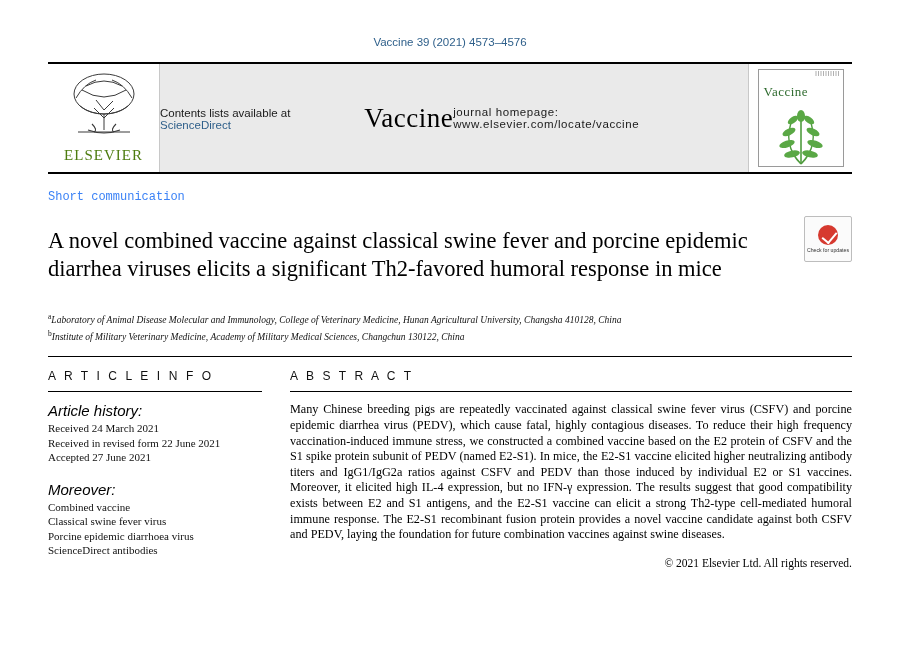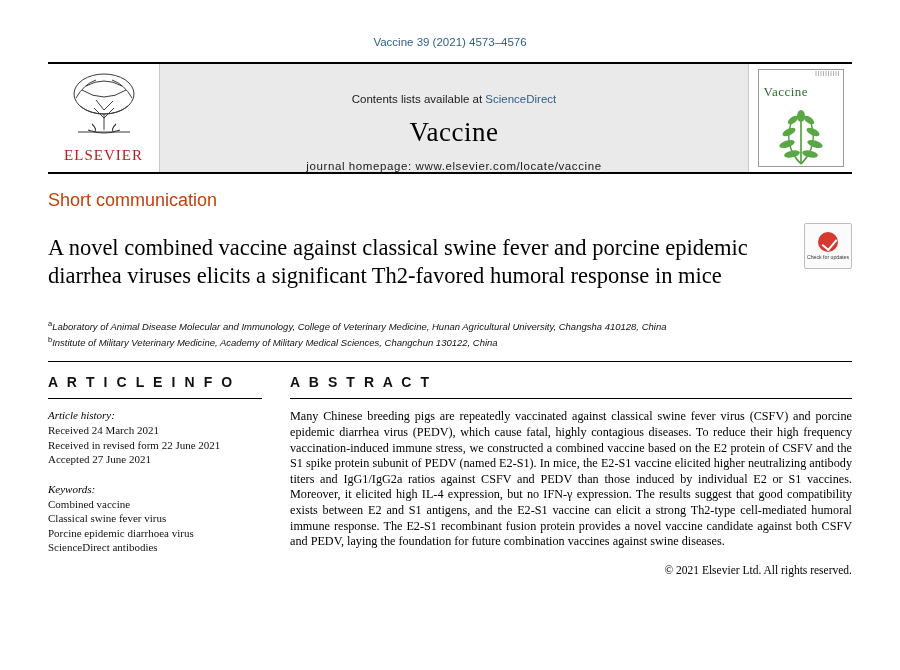--- a/index.html
+++ b/index.html
@@ -47,31 +47,31 @@
     align-items: center;
     justify-content: flex-start;
     padding-top: 4px;
     box-sizing: border-box;
   }
   .tree-svg { display:block; }
   .elsevier-word {
     font-family: "Liberation Serif", serif;
     font-size: 15px;
     letter-spacing: 1px;
-    color: #b91c1c;
+    color: #4d7c0f;
     font-weight: 400;
     margin-top: 7px;
   }
   .masthead-center {
     flex: 1;
     background: #eaeaea;
     display: flex;
-    flex-direction: column;
+    flex-direction: row;
     align-items: center;
-    justify-content: flex-end;
+    justify-content: center;
     position: relative;
   }
   .contents-line {
     font-family: "Liberation Sans", sans-serif;
     font-size: 11.5px;
     color: #1a1a1a;
     margin-top: 2px;
   }
   .contents-line a { color: #2e5f8a; text-decoration: none; }
   .journal-title {
@@ -119,23 +119,23 @@
     font-size: 5px;
     letter-spacing: -0.5px;
     color: #444;
     line-height: 5px;
     font-family: "Liberation Mono", monospace;
   }
 
   
   .article-type {
     margin: 16px 48px 0 48px;
-    font-family: Liberation Sans, sans-serif;
-    font-size: 18px;
-    color: #c2410c;
+    font-family: Liberation Mono, monospace;
+    font-size: 12px;
+    color: #3b82f6;
   }
   .title-row {
     margin: 8px 48px 0 48px;
     display: flex;
     align-items: flex-start;
   }
   .article-title {
     flex: 1;
     font-family: "Liberation Serif", serif;
     font-size: 22.5px;
@@ -182,21 +182,21 @@
   .authors {
     margin: 16px 48px 0 48px;
     font-family: "Liberation Serif", serif;
     font-size: 16.5px;
     line-height: 23px;
     color: #000;
   }
   .authors sup { font-size: 10px; vertical-align: super; }
   .affiliations {
     margin: 12px 48px 0 48px;
-    font-family: Liberation Sans, sans-serif;
+    font-family: Liberation Serif, serif;
     font-size: 9.5px;
     font-style: italic;
     line-height: 13px;
     color: #111;
   }
   .affiliations sup { font-style: normal; font-size: 7.5px; vertical-align: super; }
 
   .rule-main {
     margin: 12px 48px 0 48px;
     border-top: 1px solid #000;
@@ -213,34 +213,34 @@
     padding-right: 18px;
     box-sizing: border-box;
   }
   .col-abstract {
     flex: 1;
     padding-left: 10px;
     box-sizing: border-box;
   }
   .sec-head {
     font-family: "Liberation Sans", sans-serif;
-    font-size: 14px;
+    font-size: 12px;
     letter-spacing: 2.6px;
     color: #111;
-    font-weight: 700;
+    font-weight: 400;
   }
   .sec-rule {
     border-top: 1px solid #000;
     margin-top: 8px;
     margin-bottom: 10px;
   }
   .sec-rule.thin { border-top: 0.8px solid #000; }
   .history-title, .keywords-title {
-    font-family: Liberation Serif, serif;
-    font-size: 11px;
+    font-family: Liberation Sans, sans-serif;
+    font-size: 15px;
     font-style: italic;
     margin-bottom: 2px;
   }
   .history-list, .keywords-list {
     font-family: "Liberation Serif", serif;
     font-size: 11px;
     line-height: 14.5px;
     color: #111;
   }
   .keywords-block { margin-top: 16px; }
@@ -350,21 +350,21 @@
       <div class="sec-rule"></div>
 
       <div class="history-title">Article history:</div>
       <div class="history-list">
         <div>Received 24 March 2021</div>
         <div>Received in revised form 22 June 2021</div>
         <div>Accepted 27 June 2021</div>
       </div>
 
       <div class="keywords-block">
-        <div class="keywords-title">Keywords:</div>
+        <div class="keywords-title">Moreover:</div>
         <div class="keywords-list">
           <div>Combined vaccine</div>
           <div>Classical swine fever virus</div>
           <div>Porcine epidemic diarrhoea virus</div>
           <div>ScienceDirect antibodies</div>
         </div>
       </div>
     </div>
 
     <div class="col-abstract">

